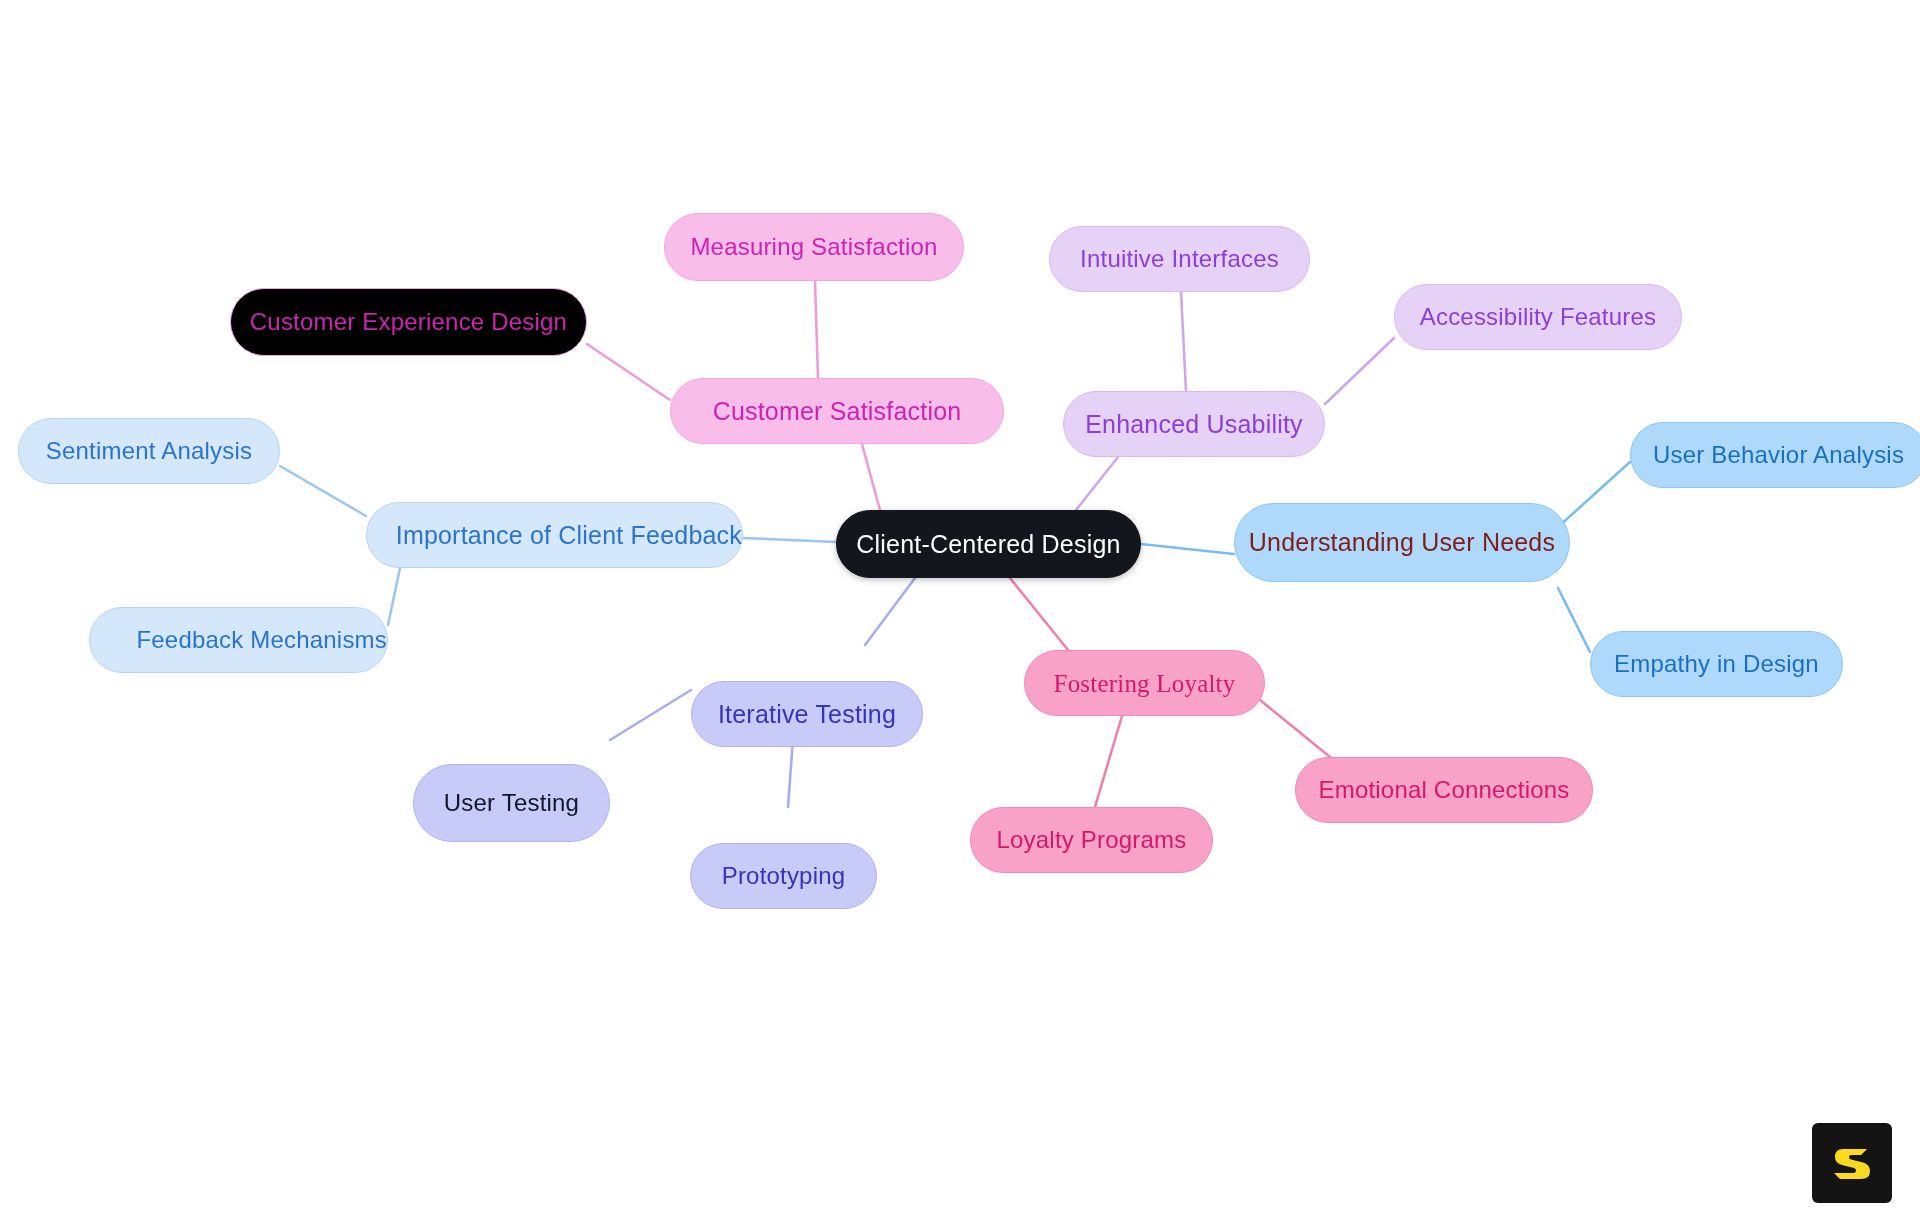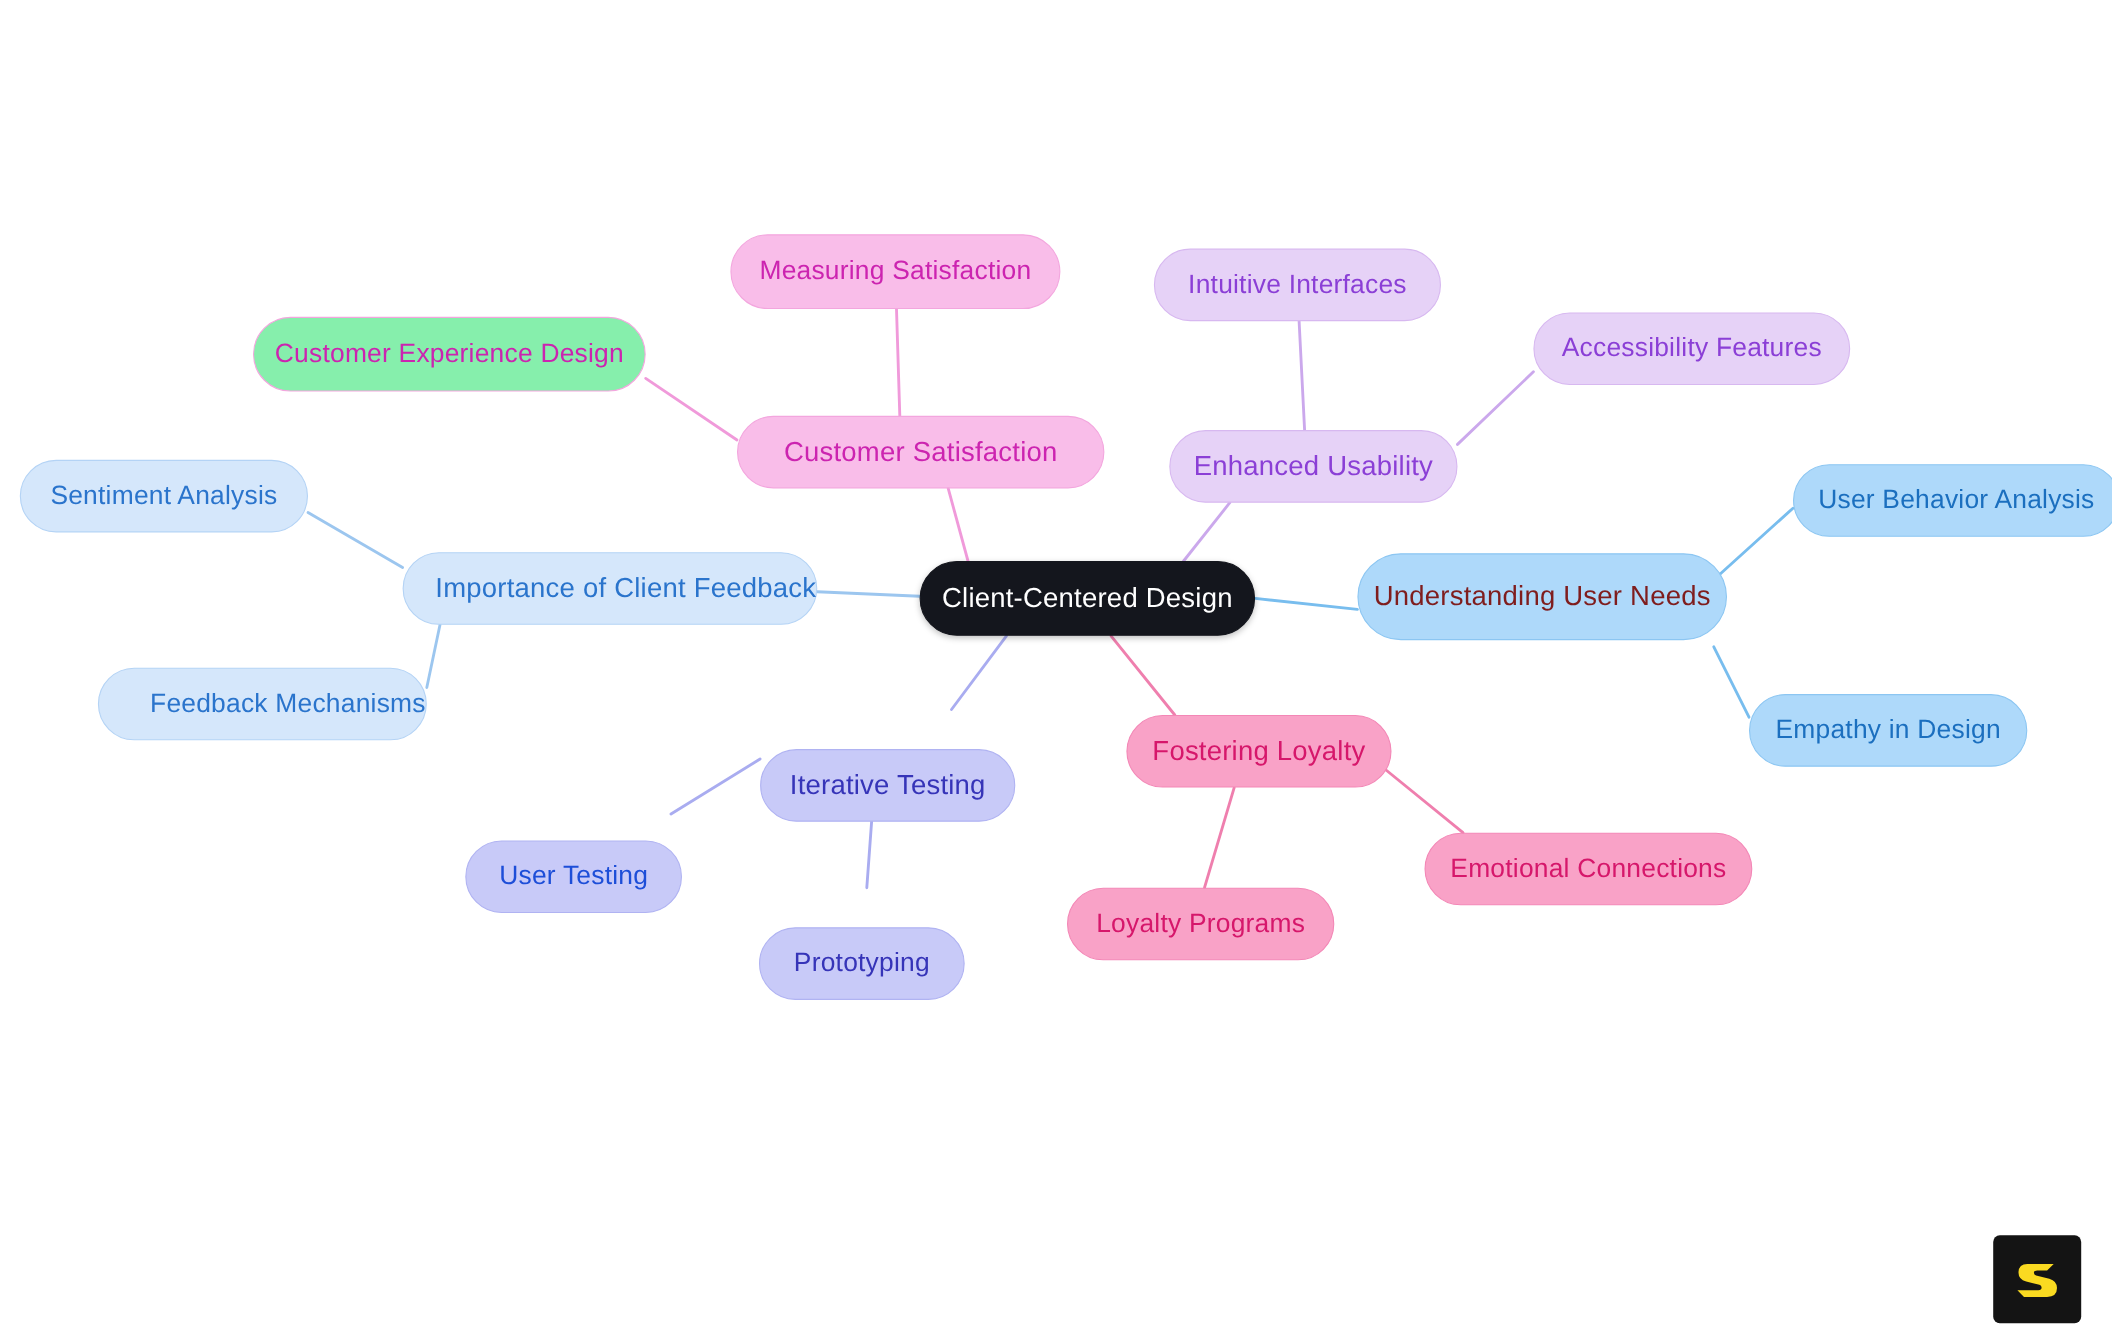--- a/index.html
+++ b/index.html
@@ -77,21 +77,21 @@
   <div id="nodes">
       <div class="node root" style="left: 836px; top: 510px; width: 305px; height: 68px; background: rgb(20, 22, 29); color: rgb(255, 255, 255); align-items: center;">
         <span class="lbl">Client-Centered Design</span>
       </div>
       <div class="node lvl1 c-pink" style="left: 670px; top: 378px; width: 334px; height: 66px; background: rgb(249, 189, 233); border-color: rgb(243, 166, 222); color: rgb(204, 36, 176);">
         <span class="lbl">Customer Satisfaction</span>
       </div>
       <div class="node lvl2 c-pink" style="left: 664px; top: 213px; width: 300px; height: 68px; background: rgb(249, 189, 233); border-color: rgb(243, 166, 222); color: rgb(204, 36, 176);">
         <span class="lbl">Measuring Satisfaction</span>
       </div>
-      <div class="node lvl2 c-pink" style="left: 230px; top: 288px; width: 357px; height: 68px; background: #86efac; border-color: rgb(243, 166, 222); color: rgb(204, 36, 176);">
+      <div class="node lvl2 c-pink" style="left: 230px; top: 288px; width: 357px; height: 68px; background: #000000; border-color: rgb(243, 166, 222); color: rgb(204, 36, 176);">
         <span class="lbl">Customer Experience Design</span>
       </div>
       <div class="node lvl1 c-purple" style="left: 1063px; top: 391px; width: 262px; height: 66px; background: rgb(230, 210, 247); border-color: rgb(215, 184, 240); color: rgb(139, 63, 214);">
         <span class="lbl">Enhanced Usability</span>
       </div>
       <div class="node lvl2 c-purple" style="left: 1049px; top: 226px; width: 261px; height: 66px; background: rgb(230, 210, 247); border-color: rgb(215, 184, 240); color: rgb(139, 63, 214);">
         <span class="lbl">Intuitive Interfaces</span>
       </div>
       <div class="node lvl2 c-purple" style="left: 1394px; top: 284px; width: 288px; height: 66px; background: rgb(230, 210, 247); border-color: rgb(215, 184, 240); color: rgb(139, 63, 214); justify-content: center;">
         <span class="lbl">Accessibility Features</span>
@@ -110,27 +110,27 @@
       </div>
       <div class="node lvl2 c-bluelight" style="left: 18px; top: 418px; width: 262px; height: 66px; background: rgb(213, 231, 251); border-color: rgb(180, 211, 245); color: rgb(42, 116, 204);">
         <span class="lbl">Sentiment Analysis</span>
       </div>
       <div class="node lvl2 c-bluelight" style="left: 89px; top: 607px; width: 299px; height: 66px; background: rgb(213, 231, 251); border-color: rgb(180, 211, 245); color: rgb(42, 116, 204); justify-content: flex-end;">
         <span class="lbl">Feedback Mechanisms</span>
       </div>
       <div class="node lvl1 c-lav" style="left: 691px; top: 645px; width: 232px; height: 66px; background: rgb(200, 202, 248); border-color: rgb(176, 179, 242); color: rgb(54, 52, 184);">
         <span class="lbl">Iterative Testing</span>
       </div>
-      <div class="node lvl2 c-lav" style="left: 423px; top: 728px; width: 197px; height: 66px; background: rgb(200, 202, 248); border-color: rgb(176, 179, 242); color: #1d4ed8;">
+      <div class="node lvl2 c-lav" style="left: 413px; top: 728px; width: 197px; height: 78px; background: rgb(200, 202, 248); border-color: rgb(176, 179, 242); color: #0f172a;">
         <span class="lbl">User Testing</span>
       </div>
       <div class="node lvl2 c-lav" style="left: 690px; top: 807px; width: 187px; height: 66px; background: rgb(200, 202, 248); border-color: rgb(176, 179, 242); color: rgb(54, 52, 184);">
         <span class="lbl">Prototyping</span>
       </div>
-      <div class="node lvl1 c-hotpink" style="left: 1024px; top: 650px; width: 241px; height: 66px; background: rgb(249, 162, 199); border-color: rgb(243, 135, 182); color: rgb(214, 23, 107);">
+      <div class="node lvl1 c-hotpink" style="left: 1024px; top: 650px; width: 241px; height: 66px; background: rgb(249, 162, 199); border-color: rgb(243, 135, 182); color: rgb(214, 23, 107); font-family: Liberation Serif, serif;">
         <span class="lbl">Fostering Loyalty</span>
       </div>
       <div class="node lvl2 c-hotpink" style="left: 1295px; top: 757px; width: 298px; height: 66px; background: rgb(249, 162, 199); border-color: rgb(243, 135, 182); color: rgb(214, 23, 107);">
         <span class="lbl">Emotional Connections</span>
       </div>
       <div class="node lvl2 c-hotpink" style="left: 970px; top: 807px; width: 243px; height: 66px; background: rgb(249, 162, 199); border-color: rgb(243, 135, 182); color: rgb(214, 23, 107);">
         <span class="lbl">Loyalty Programs</span>
       </div>
     </div>
 

